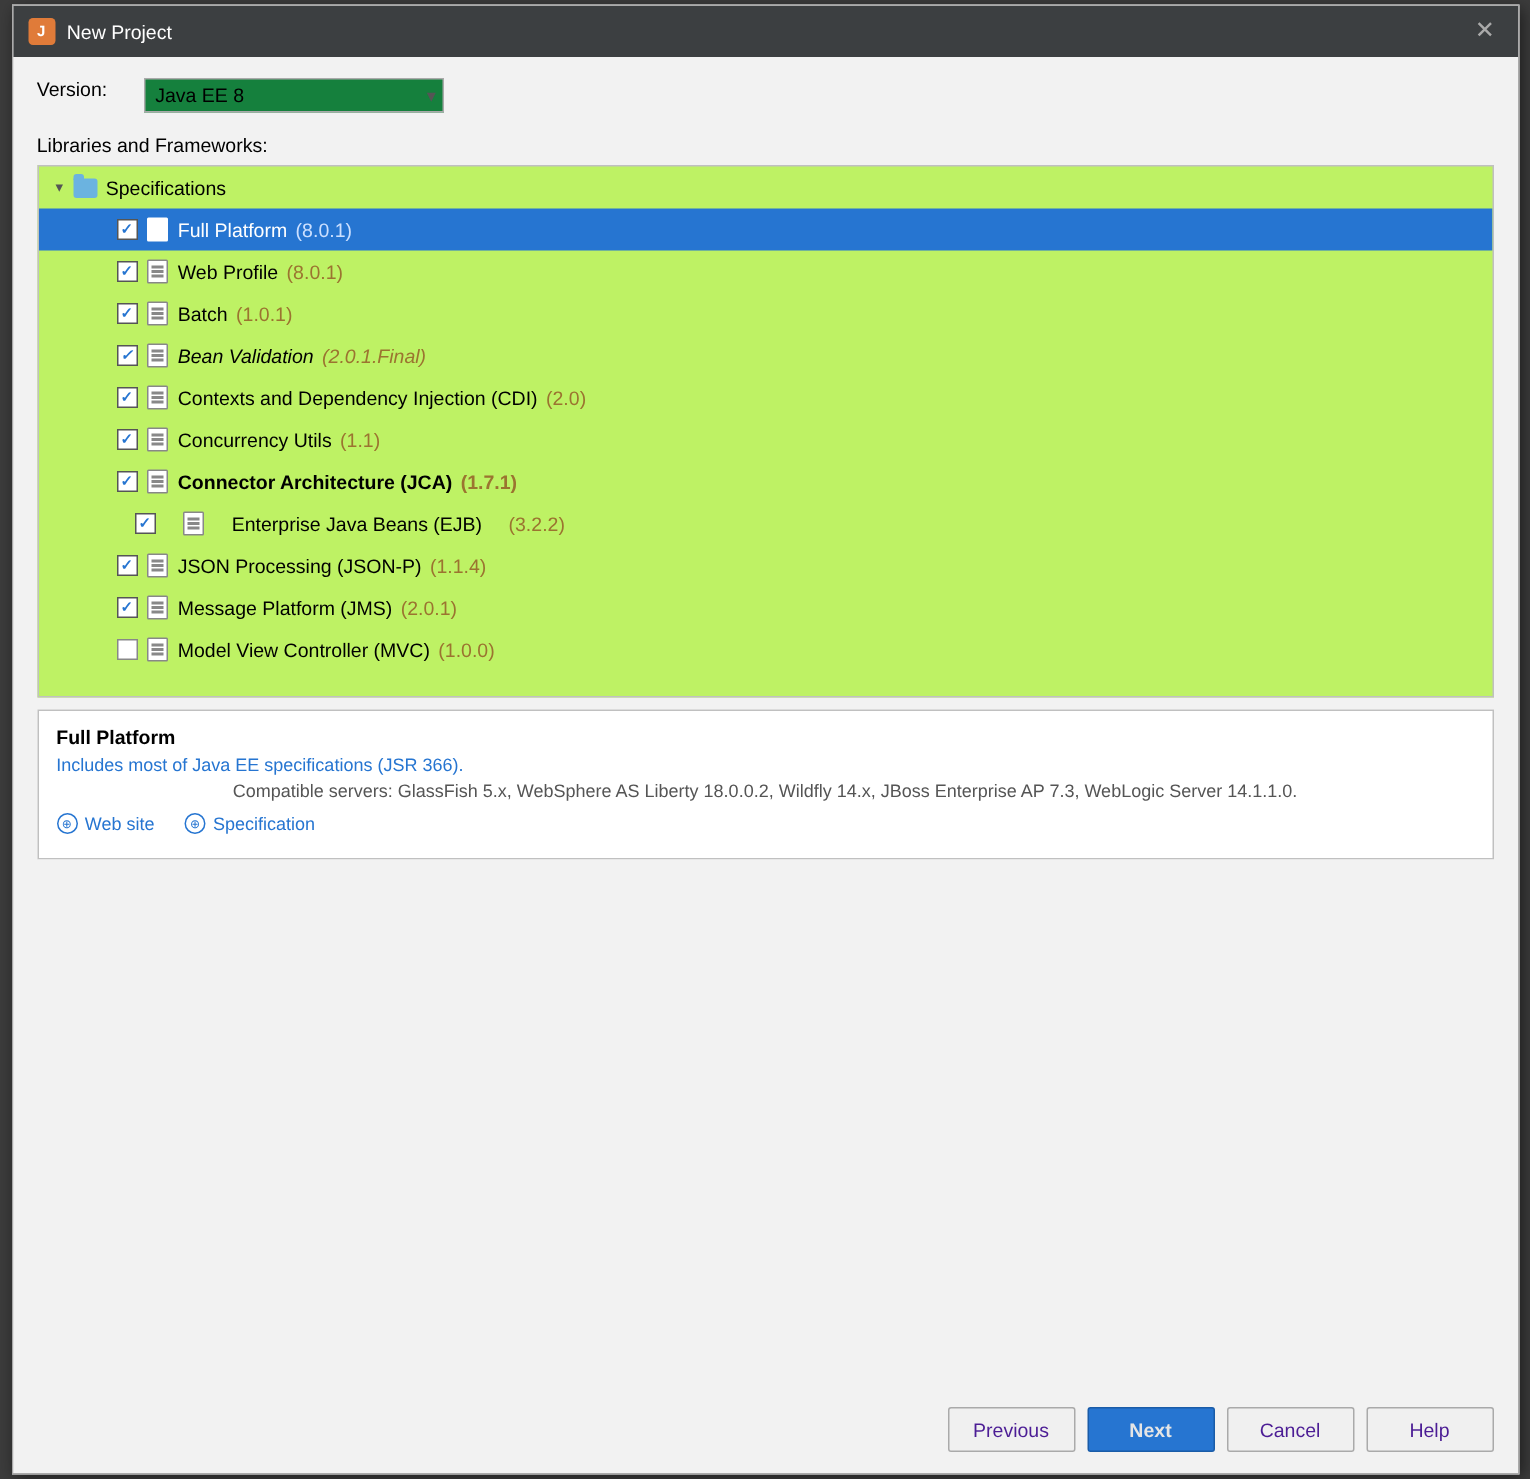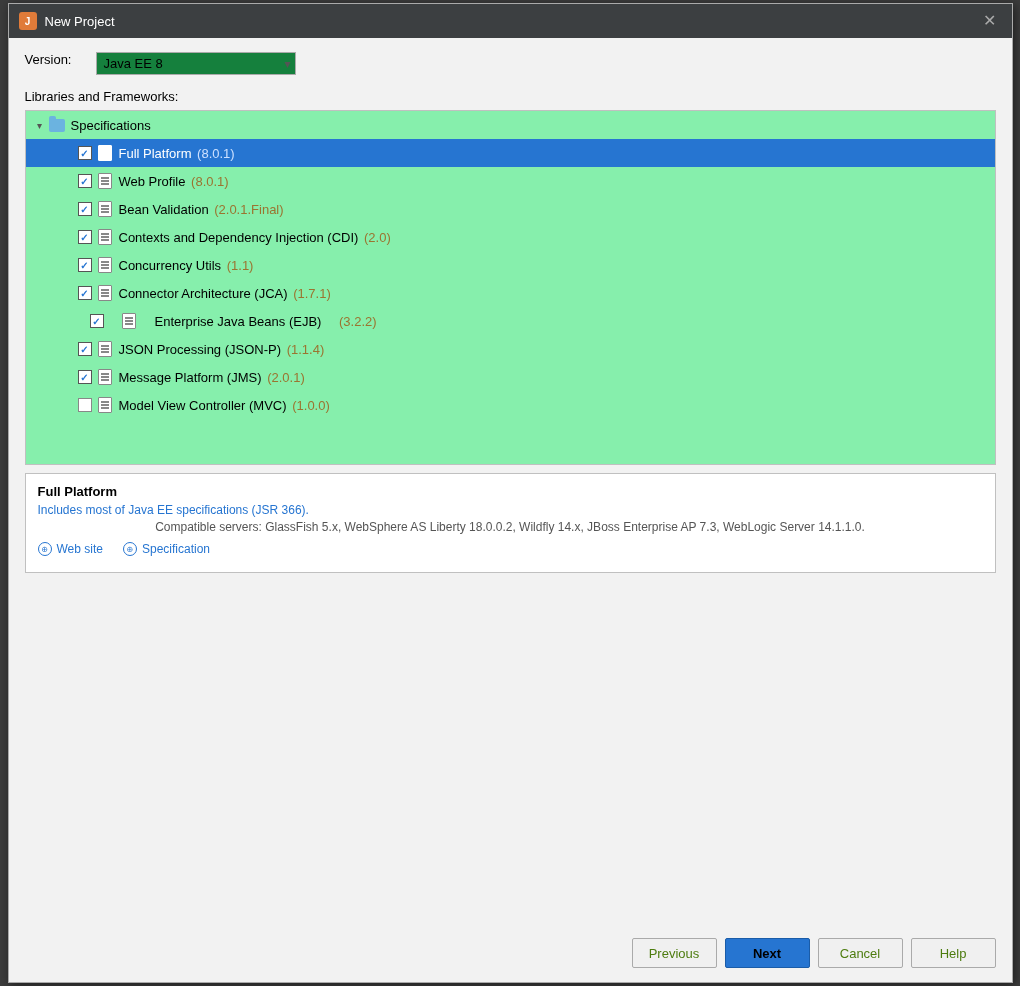--- a/index.html
+++ b/index.html
@@ -107,21 +107,21 @@
       color: #555;
     }
     .libraries-label {
       font-size: 13px;
       color: #000;
       margin-bottom: 6px;
     }
     .tree-container {
       flex: 1;
       border: 1px solid #c0c0c0;
-      background: #86efac;
+      background: #bef264;
       overflow-y: auto;
       overflow-x: hidden;
     }
     .tree-container::-webkit-scrollbar {
       width: 12px;
     }
     .tree-container::-webkit-scrollbar-track {
       background: #f5f5f5;
     }
     .tree-container::-webkit-scrollbar-thumb {
@@ -292,25 +292,25 @@
     }
     .btn {
       min-width: 85px;
       height: 30px;
       padding: 0 16px;
       font-size: 13px;
       cursor: pointer;
       border-radius: 2px;
       border: 1px solid #aaa;
       background: #f0f0f0;
-      color: #4d7c0f;
+      color: #4c1d95;
     }
     .btn-primary {
       background: #2675d1;
-      color: #000000;
+      color: #e5e5e5;
       border-color: #1a5ca8;
       font-weight: bold;
     }
     
     .empty-area {
       flex: 1;
       background: #f2f2f2;
     }
   </style>
 </head>
@@ -366,22 +366,31 @@
         <div class="tree-item indent-1" style="padding-left:36px;">
           <span class="expand-arrow leaf"></span>
           <div class="checkbox checked"></div>
           <div class="item-icon">
               <div class="spec-icon"></div>
             </div>
           <span class="item-label">Web Profile</span>
           <span class="item-version">&nbsp;(8.0.1)</span>
         </div>
 
-
-        <div class="tree-item indent-1" style="padding-left:36px;">
+        <div class="tree-item indent-1" style="padding-left:36px;">
+          <span class="expand-arrow leaf"></span>
+          <div class="checkbox checked"></div>
+          <div class="item-icon">
+              <div class="spec-icon"></div>
+            </div>
+          <span class="item-label">Batch</span>
+          <span class="item-version">&nbsp;(1.0.1)</span>
+        </div>
+
+        <div class="tree-item indent-1" style="padding-left:36px;font-style:italic;">
           <span class="expand-arrow leaf"></span>
           <div class="checkbox checked"></div>
           <div class="item-icon">
               <div class="spec-icon"></div>
             </div>
           <span class="item-label">Bean Validation</span>
           <span class="item-version">&nbsp;(2.0.1.Final)</span>
         </div>
 
         <div class="tree-item indent-1" style="padding-left:36px;">
@@ -397,21 +406,21 @@
         <div class="tree-item indent-1" style="padding-left:36px;">
           <span class="expand-arrow leaf"></span>
           <div class="checkbox checked"></div>
           <div class="item-icon">
               <div class="spec-icon"></div>
             </div>
           <span class="item-label">Concurrency Utils</span>
           <span class="item-version">&nbsp;(1.1)</span>
         </div>
 
-        <div class="tree-item indent-1" style="padding-left:36px;">
+        <div class="tree-item indent-1" style="padding-left:36px;font-weight:bold;">
           <span class="expand-arrow leaf"></span>
           <div class="checkbox checked"></div>
           <div class="item-icon">
               <div class="spec-icon"></div>
             </div>
           <span class="item-label">Connector Architecture (JCA)</span>
           <span class="item-version">&nbsp;(1.7.1)</span>
         </div>
 
         <div class="tree-item indent-1" style="padding-left:36px;gap:12px;">

